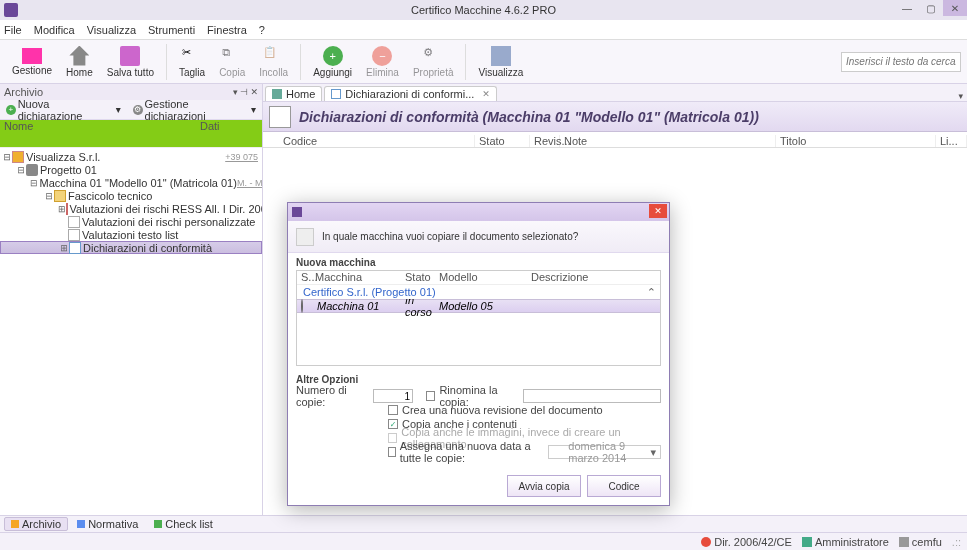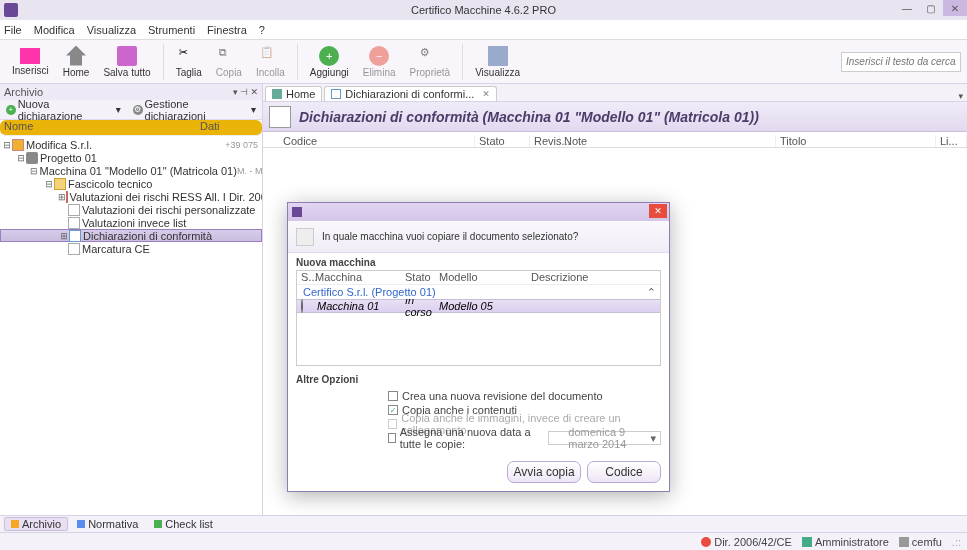--- a/index.html
+++ b/index.html
@@ -23,29 +23,29 @@
 .toolbar .search { margin-left: auto; }
 .toolbar .search input { width: 120px; height: 20px; border: 1px solid #ccc; padding: 0 4px; font-style: italic; color: #999; font-size: 10px; }
 
 .workspace { display: flex; height: 448px; }
 .sidebar { width: 263px; border-right: 1px solid #d8d2e6; display: flex; flex-direction: column; }
 .sidebar .panel-hdr { height: 16px; background: #eee9f5; display: flex; align-items: center; padding: 0 4px; font-size: 10px; color: #555; justify-content: space-between; }
 .sidebar .panel-hdr .pin { font-size: 9px; }
 .sidebar .sub-toolbar { height: 20px; background: #f4f1f9; border-bottom: 1px solid #e0d9ee; display: flex; align-items: center; padding: 0 2px; gap: 4px; }
 .sidebar .sub-toolbar .btn { display: flex; align-items: center; gap: 2px; padding: 0 4px; font-size: 10px; color: #333; }
 .sidebar .sub-toolbar .plus { display:inline-block; width:10px; height:10px; background:#4caf50; border-radius:50%; color:#fff; font-size:8px; text-align:center; line-height:10px; }
-.sidebar .cols-hdr { height: 16px; background: #eab308; border-bottom: 1px solid #eee; display: flex; font-size: 10px; color: #555; border-radius: 6px; }
+.sidebar .cols-hdr { height: 28px; background: #84cc16; border-bottom: 1px solid #eee; display: flex; font-size: 10px; color: #555; }
 .sidebar .cols-hdr .c1 { width: 200px; padding-left: 4px; }
 .sidebar .cols-hdr .c2 { flex: 1; }
 .sidebar .tree { flex: 1; overflow: auto; background: #fff; padding-top: 2px; }
 .tree-row { display: flex; align-items: center; height: 13px; font-size: 10px; color: #333; white-space: nowrap; }
 .tree-row .exp { width: 10px; text-align: center; color: #666; font-size: 9px; }
 .tree-row .ic { width: 12px; height: 12px; margin-right: 2px; display:inline-block; }
 .tree-row.selected { background: linear-gradient(#d6cce8,#cbbee0); border:1px solid #9a80c2; height:13px; }
-.tree-row .dati { margin-left: auto; color: #999; font-size: 9px; padding-right: 4px; }
+.tree-row .dati { margin-left: auto; color: #999; font-size: 9px; padding-right: 4px; text-decoration: underline; }
 .ic-company{background:#f0b030;border:1px solid #c88;}
 .ic-project{background:#888;border-radius:2px;}
 .ic-machine{background:#4a8;}
 .ic-folder{background:#f3d37a;border:1px solid #d0a030;}
 .ic-doc{background:#fff;border:1px solid #aaa;}
 .ic-doc.red{border-color:#c66;}
 .ic-doc.blue{border-color:#69c;}
 
 .content { flex: 1; display: flex; flex-direction: column; background: #fff; }
 .tabstrip { height: 18px; background: #f4f1f9; border-bottom: 1px solid #d8d2e6; display: flex; align-items: flex-end; padding-left: 2px; }
@@ -97,21 +97,21 @@
 .dialog .ibox-row .radio{width:8px;height:8px;border:1px solid #666;border-radius:50%;}
 .dialog .ibox-fill{height:52px;background:#fff;}
 .dialog .opts{padding:2px 8px 8px;}
 .dialog .opt-row{display:flex;align-items:center;gap:4px;font-size:10px;color:#444;height:14px;}
 .dialog .opt-row.disabled{color:#aaa;}
 .dialog .opt-row input[type=text]{height:14px;border:1px solid #bbb;font-size:10px;padding:0 2px;}
 .dialog .chk{width:10px;height:10px;border:1px solid #888;display:inline-flex;align-items:center;justify-content:center;font-size:8px;color:#3a7;}
 .dialog .date-box{height:14px;display:flex;align-items:center;gap:3px;font-size:10px;}
 .dialog .date-box span{color:#999;margin-left:15px;}
 .dialog .dbuttons{display:flex;justify-content:flex-end;gap:6px;padding:8px;}
-.dialog .dbtn{min-width:74px;height:22px;border:1px solid #b9a9d4;background:linear-gradient(#fff,#eee5f6);display:flex;align-items:center;justify-content:center;font-size:12px;color:#333;border-radius:7px;}
+.dialog .dbtn{min-width:74px;height:22px;border:1px solid #b9a9d4;background:linear-gradient(#fff,#eee5f6);display:flex;align-items:center;justify-content:center;font-size:10px;color:#333;border-radius:0;}
 </style>
 </head>
 <body>
 
 <div class="titlebar">
   <div class="app-icon"></div>
   <div class="caption">Certifico Macchine 4.6.2 PRO</div>
   <div class="win-buttons">
     <div>—</div>
     <div>▢</div>
@@ -124,21 +124,21 @@
   <span>Modifica</span>
   <span>Visualizza</span>
   <span>Strumenti</span>
   <span>Finestra</span>
   <span>?</span>
 </div>
 
 <div class="toolbar">
   <div class="grp">
       <div class="ico" style="background:#f3a; width:20px;height:16px;"></div>
-      <div class="lbl">Inserisci</div>
+      <div class="lbl">Gestione</div>
     </div>
   <div class="grp">
       <div class="ico" style="background:#888;clip-path:polygon(50% 0,100% 50%,80% 50%,80% 100%,20% 100%,20% 50%,0 50%);"></div>
       <div class="lbl">Home</div>
     </div>
   <div class="grp">
       <div class="ico" style="background:#c6c;border-radius:2px;"></div>
       <div class="lbl">Salva tutto</div>
     </div>
   <div class="sep"></div>
@@ -189,21 +189,21 @@
       <div class="btn"><span class="plus" style="background:#888">⚙</span><span>Gestione dichiarazioni</span> ▾</div>
     </div>
     <div class="cols-hdr">
       <div class="c1">Nome</div>
       <div class="c2">Dati</div>
     </div>
     <div class="tree">
       <div class="tree-row" style="padding-left:2px">
         <span class="exp">⊟</span>
           <span class="ic ic-company"></span>
-          <span>Modifica S.r.l.</span>
+          <span>Visualizza S.r.l.</span>
           <span class="dati">+39 075</span>
       </div>
       <div class="tree-row" style="padding-left:16px">
         <span class="exp">⊟</span>
           <span class="ic ic-project"></span>
           <span>Progetto 01</span>
       </div>
       <div class="tree-row" style="padding-left:30px">
         <span class="exp">⊟</span>
           <span class="ic ic-machine"></span>
@@ -221,31 +221,26 @@
           <span>Valutazioni dei rischi RESS All. I Dir. 2006/42/CE</span>
       </div>
       <div class="tree-row" style="padding-left:58px">
         <span class="exp"> </span>
           <span class="ic ic-doc"></span>
           <span>Valutazioni dei rischi personalizzate</span>
       </div>
       <div class="tree-row" style="padding-left:58px">
         <span class="exp"> </span>
           <span class="ic ic-doc"></span>
-          <span>Valutazioni invece list</span>
+          <span>Valutazioni testo list</span>
       </div>
       <div class="tree-row selected" style="padding-left:58px">
         <span class="exp">⊞</span>
           <span class="ic ic-doc blue"></span>
           <span>Dichiarazioni di conformità</span>
-      </div>
-      <div class="tree-row" style="padding-left:58px">
-        <span class="exp"> </span>
-          <span class="ic ic-doc"></span>
-          <span>Marcatura CE</span>
       </div>
     </div>
   </div>
 
   <div class="content">
     <div class="tabstrip">
       <div class="tab">
           <span class="home-ic"></span>
           <span>Home</span>
         </div>
@@ -329,20 +324,28 @@
       <div class="c-s"><span class="radio"></span></div>
       <div class="c-m"><span class="ic ic-machine" style="width:10px;height:10px;margin-right:2px"></span><span>Macchina 01</span></div>
       <div class="c-st">In corso</div>
       <div class="c-mod">Modello 05</div>
       <div class="c-desc"></div>
     </div>
     <div class="ibox-fill"></div>
   </div>
   <div class="section-lbl">Altre Opzioni</div>
   <div class="opts">
+    <div class="opt-row">
+      <span>Numero di copie:</span>
+      <input type="text" style="width: 40px; text-align: right;" value="1">
+      <span style="width:6px"></span>
+      <span class="chk"></span>
+      <span>Rinomina la copia:</span>
+      <input type="text" style="flex: 1 1 0%;">
+    </div>
     <div class="opt-row" style="padding-left:92px">
       <span class="chk"></span>
       <span>Crea una nuova revisione del documento</span>
     </div>
     <div class="opt-row" style="padding-left:92px">
       <span class="chk">✓</span>
       <span>Copia anche i contenuti</span>
     </div>
     <div class="opt-row disabled" style="padding-left:92px">
       <span class="chk" style="border-color:#ccc"></span>

